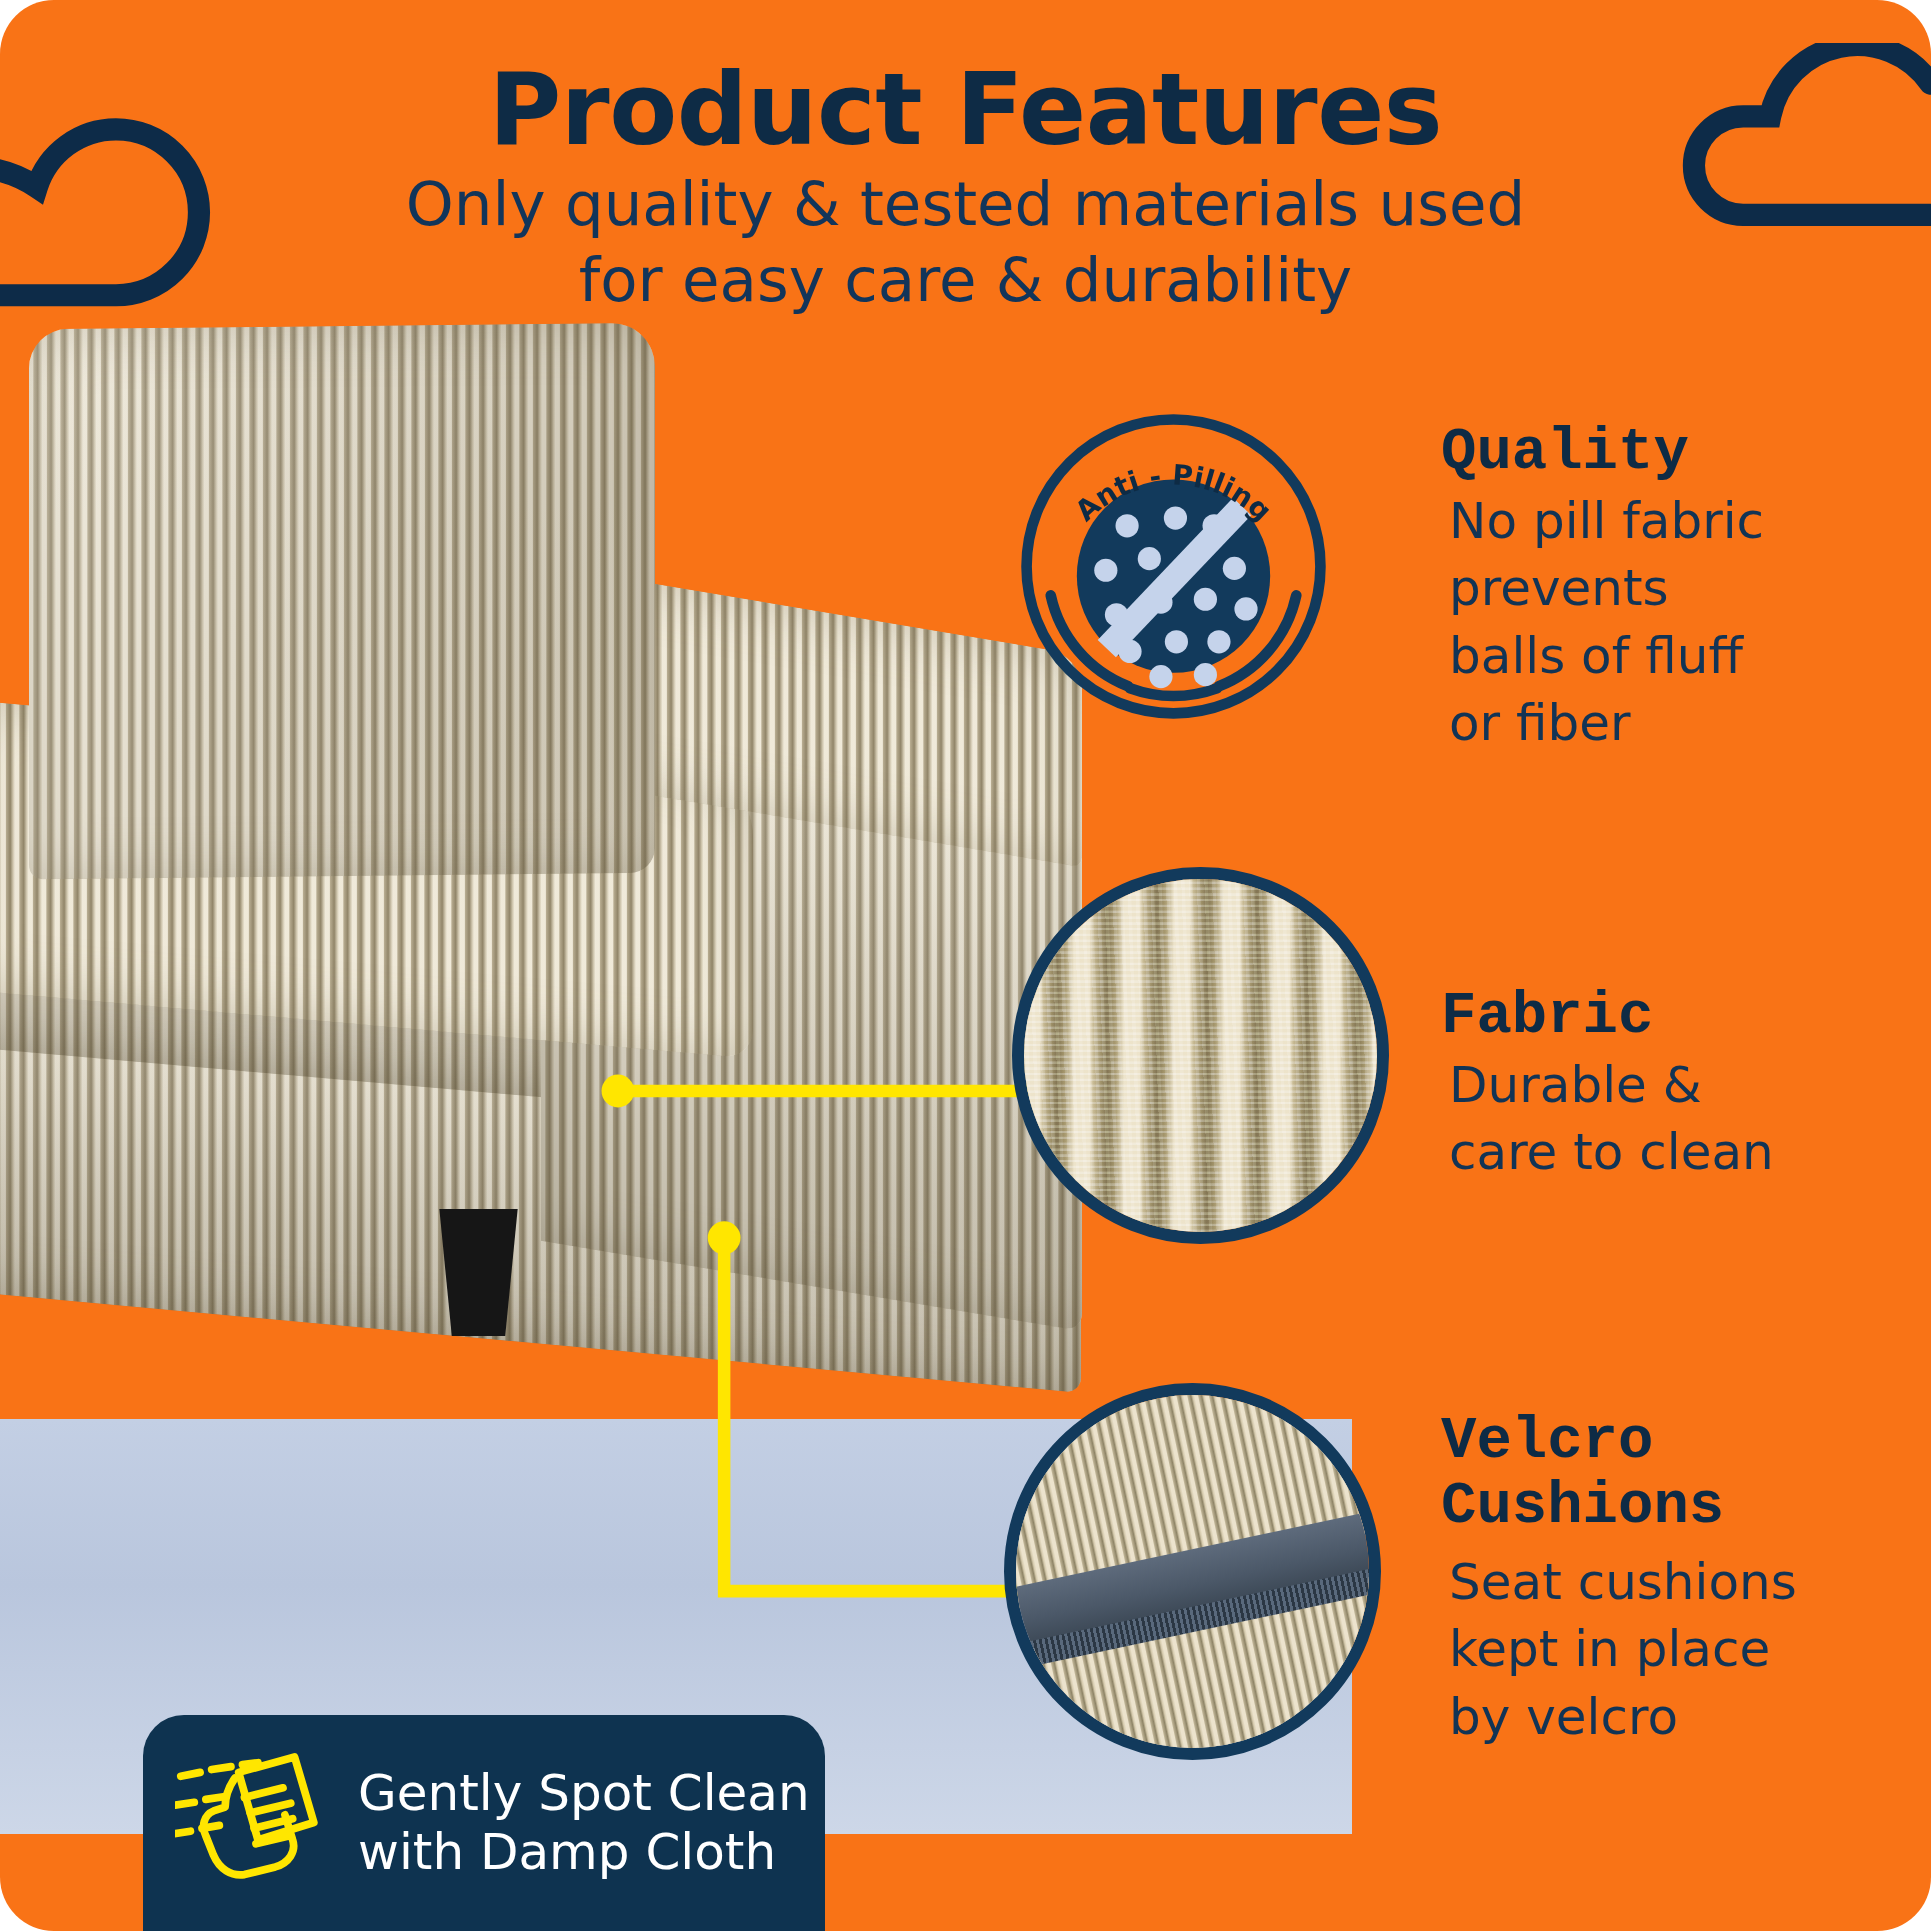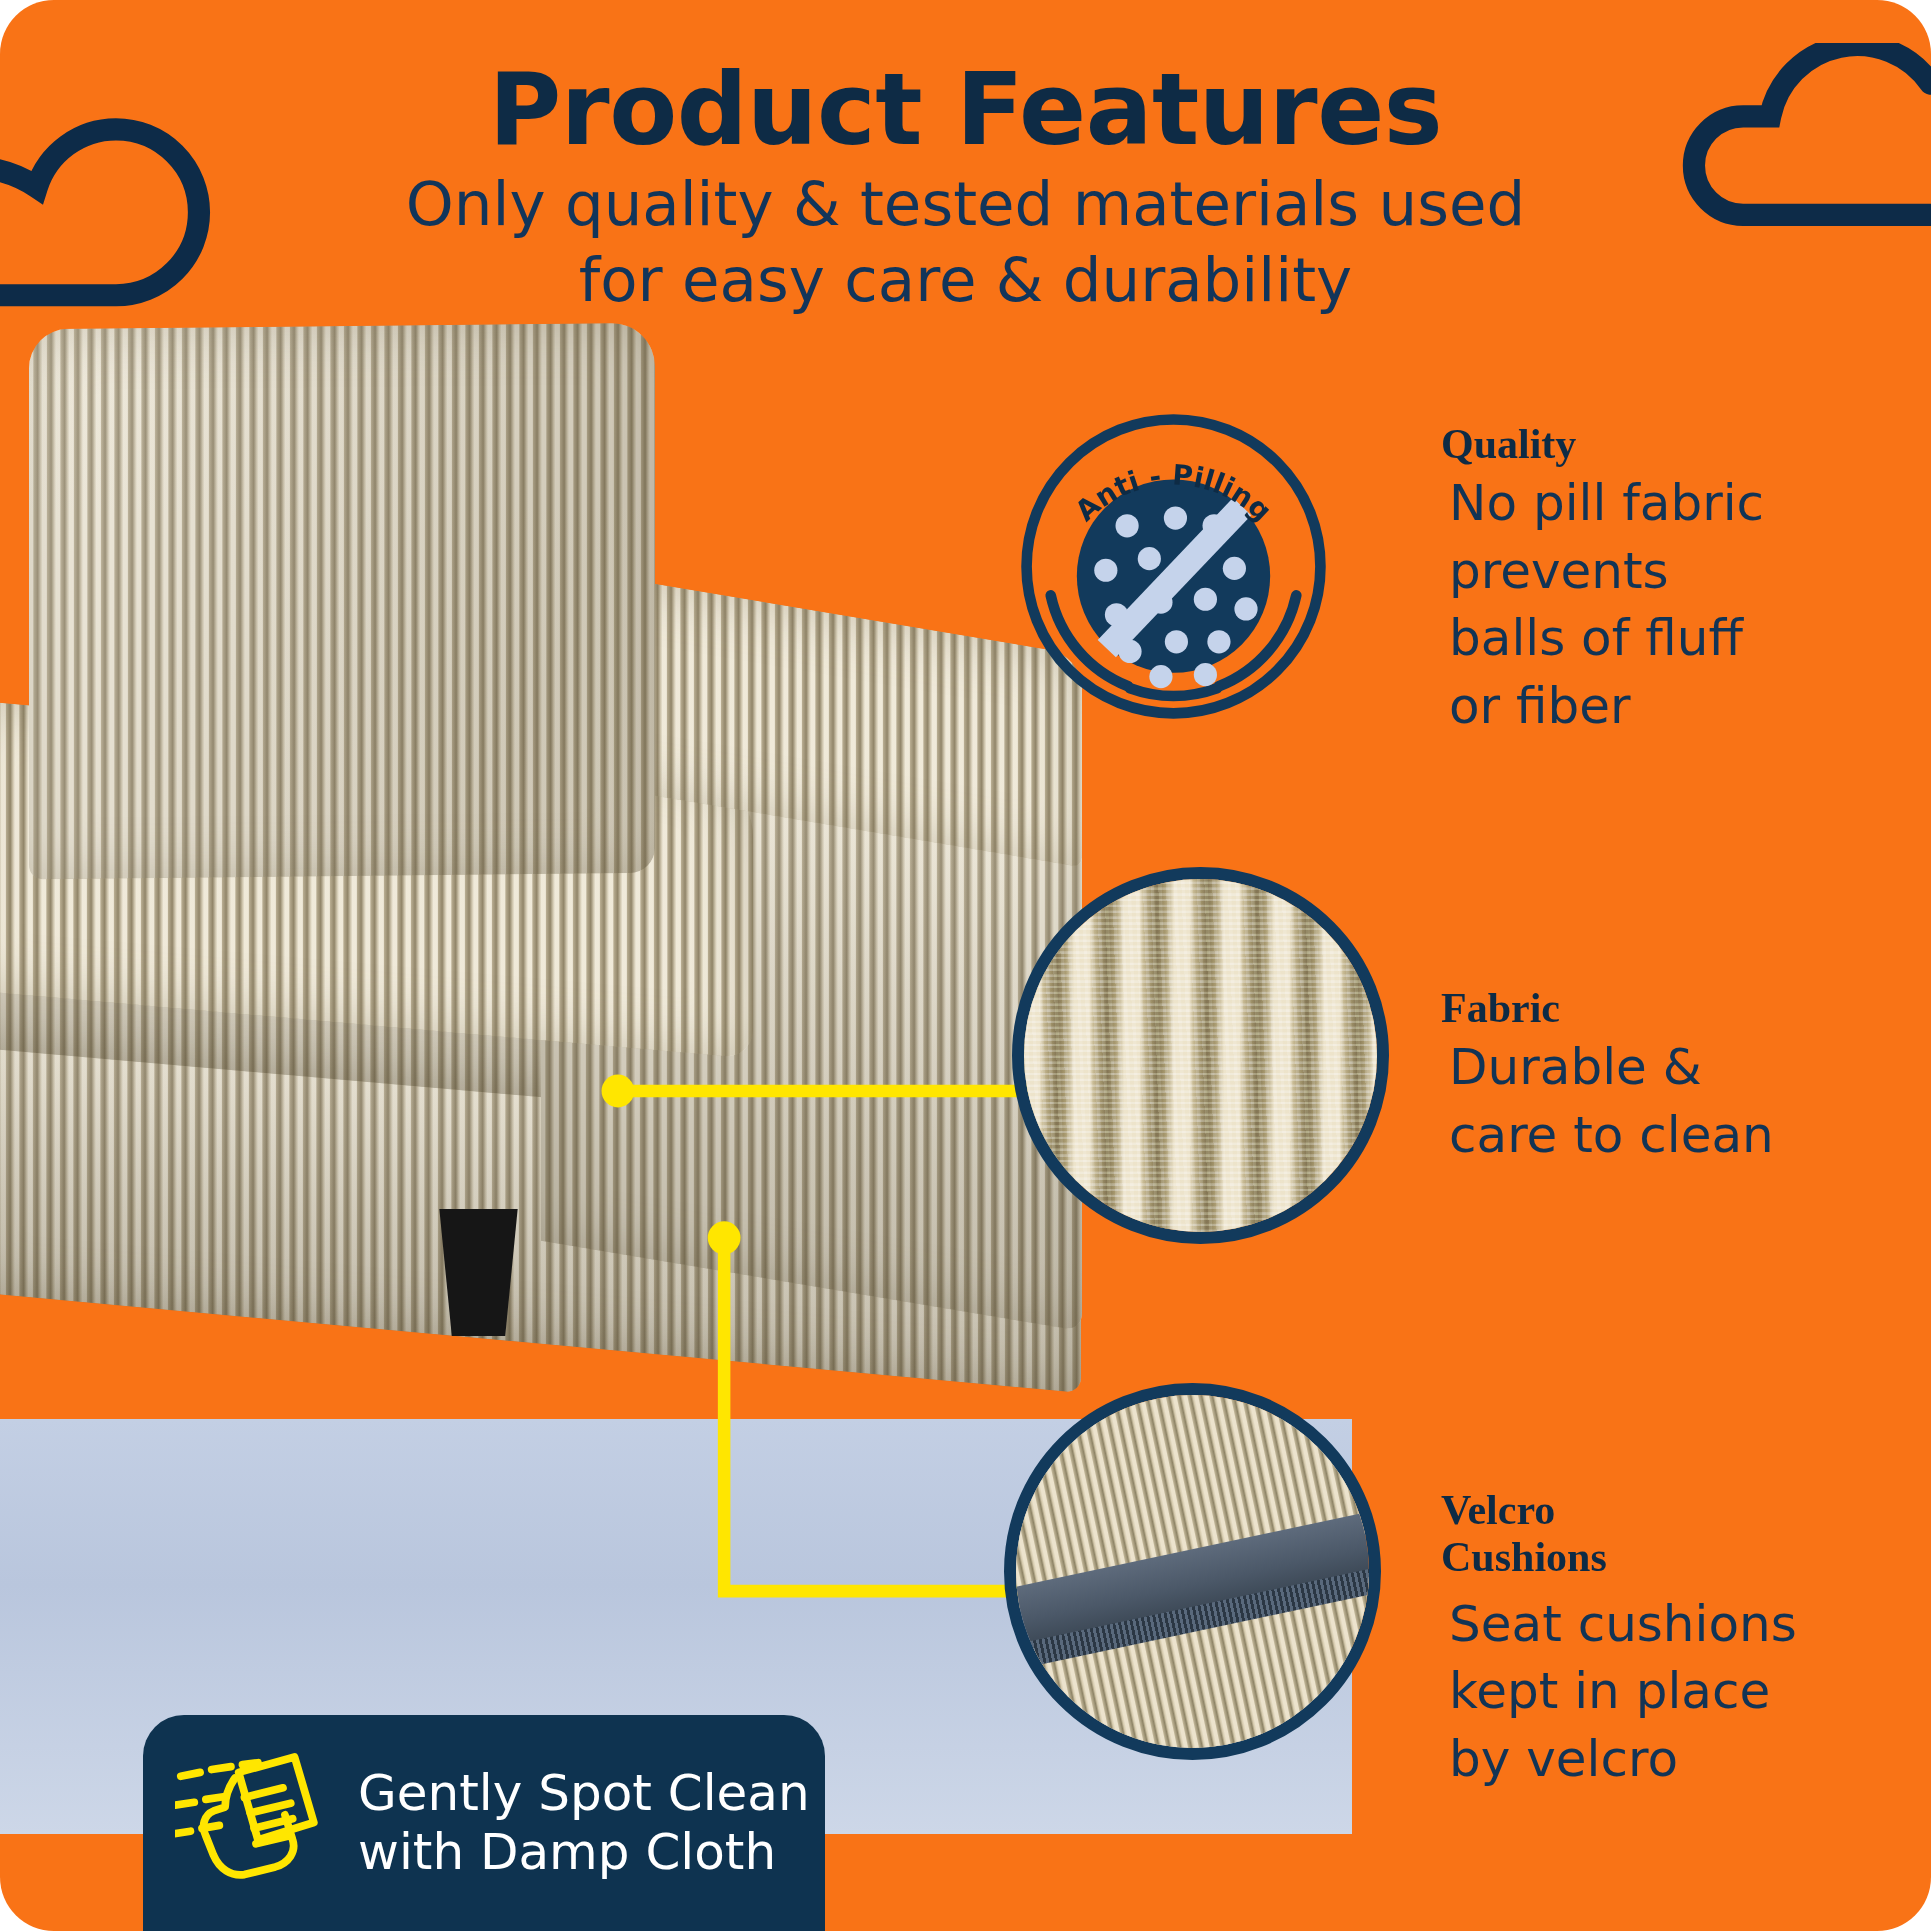--- a/index.html
+++ b/index.html
@@ -203,36 +203,36 @@
     position:absolute; left:-20%; width:140%; top:60%; height:7%;
     transform: rotate(-12deg);
     background-image: repeating-linear-gradient(90deg, #2b3744 0 2.9px, #59697c 2.9px 5.8px);
   }
 
   
   .feature { position: absolute; z-index: 8; }
   .feature h3 {
     margin: 0 0 3.9px 0;
     color: #0e2b45;
-    font-size: 42px;
+    font-size: 59px;
     font-weight: 700;
     line-height: 1.03;
-    font-family: Liberation Serif, serif;
+    font-family: Liberation Mono, monospace;
   }
   .feature p {
     margin: 8px;
     color: #123455;
     font-size: 50px;
     font-weight: 400;
     line-height: 1.19;
     font-family: "DejaVu Sans", sans-serif;
   }
   #feature-quality { left: 1441px; top: 423px; width: 444px; }
   #feature-fabric  { left: 1441px; top: 987px; width: 454px; }
-  #feature-velcro  { left: 1441px; top: 1489px; width: 463px; }
+  #feature-velcro  { left: 1441px; top: 1412px; width: 463px; }
 
   
   #badge { position: absolute; left: 1014px; top: 404px; z-index: 8; }
 
   
   #banner {
     position: absolute;
     left: 143px; top: 1715px;
     width: 682px; height: 216px;
     background: #0e3350;

